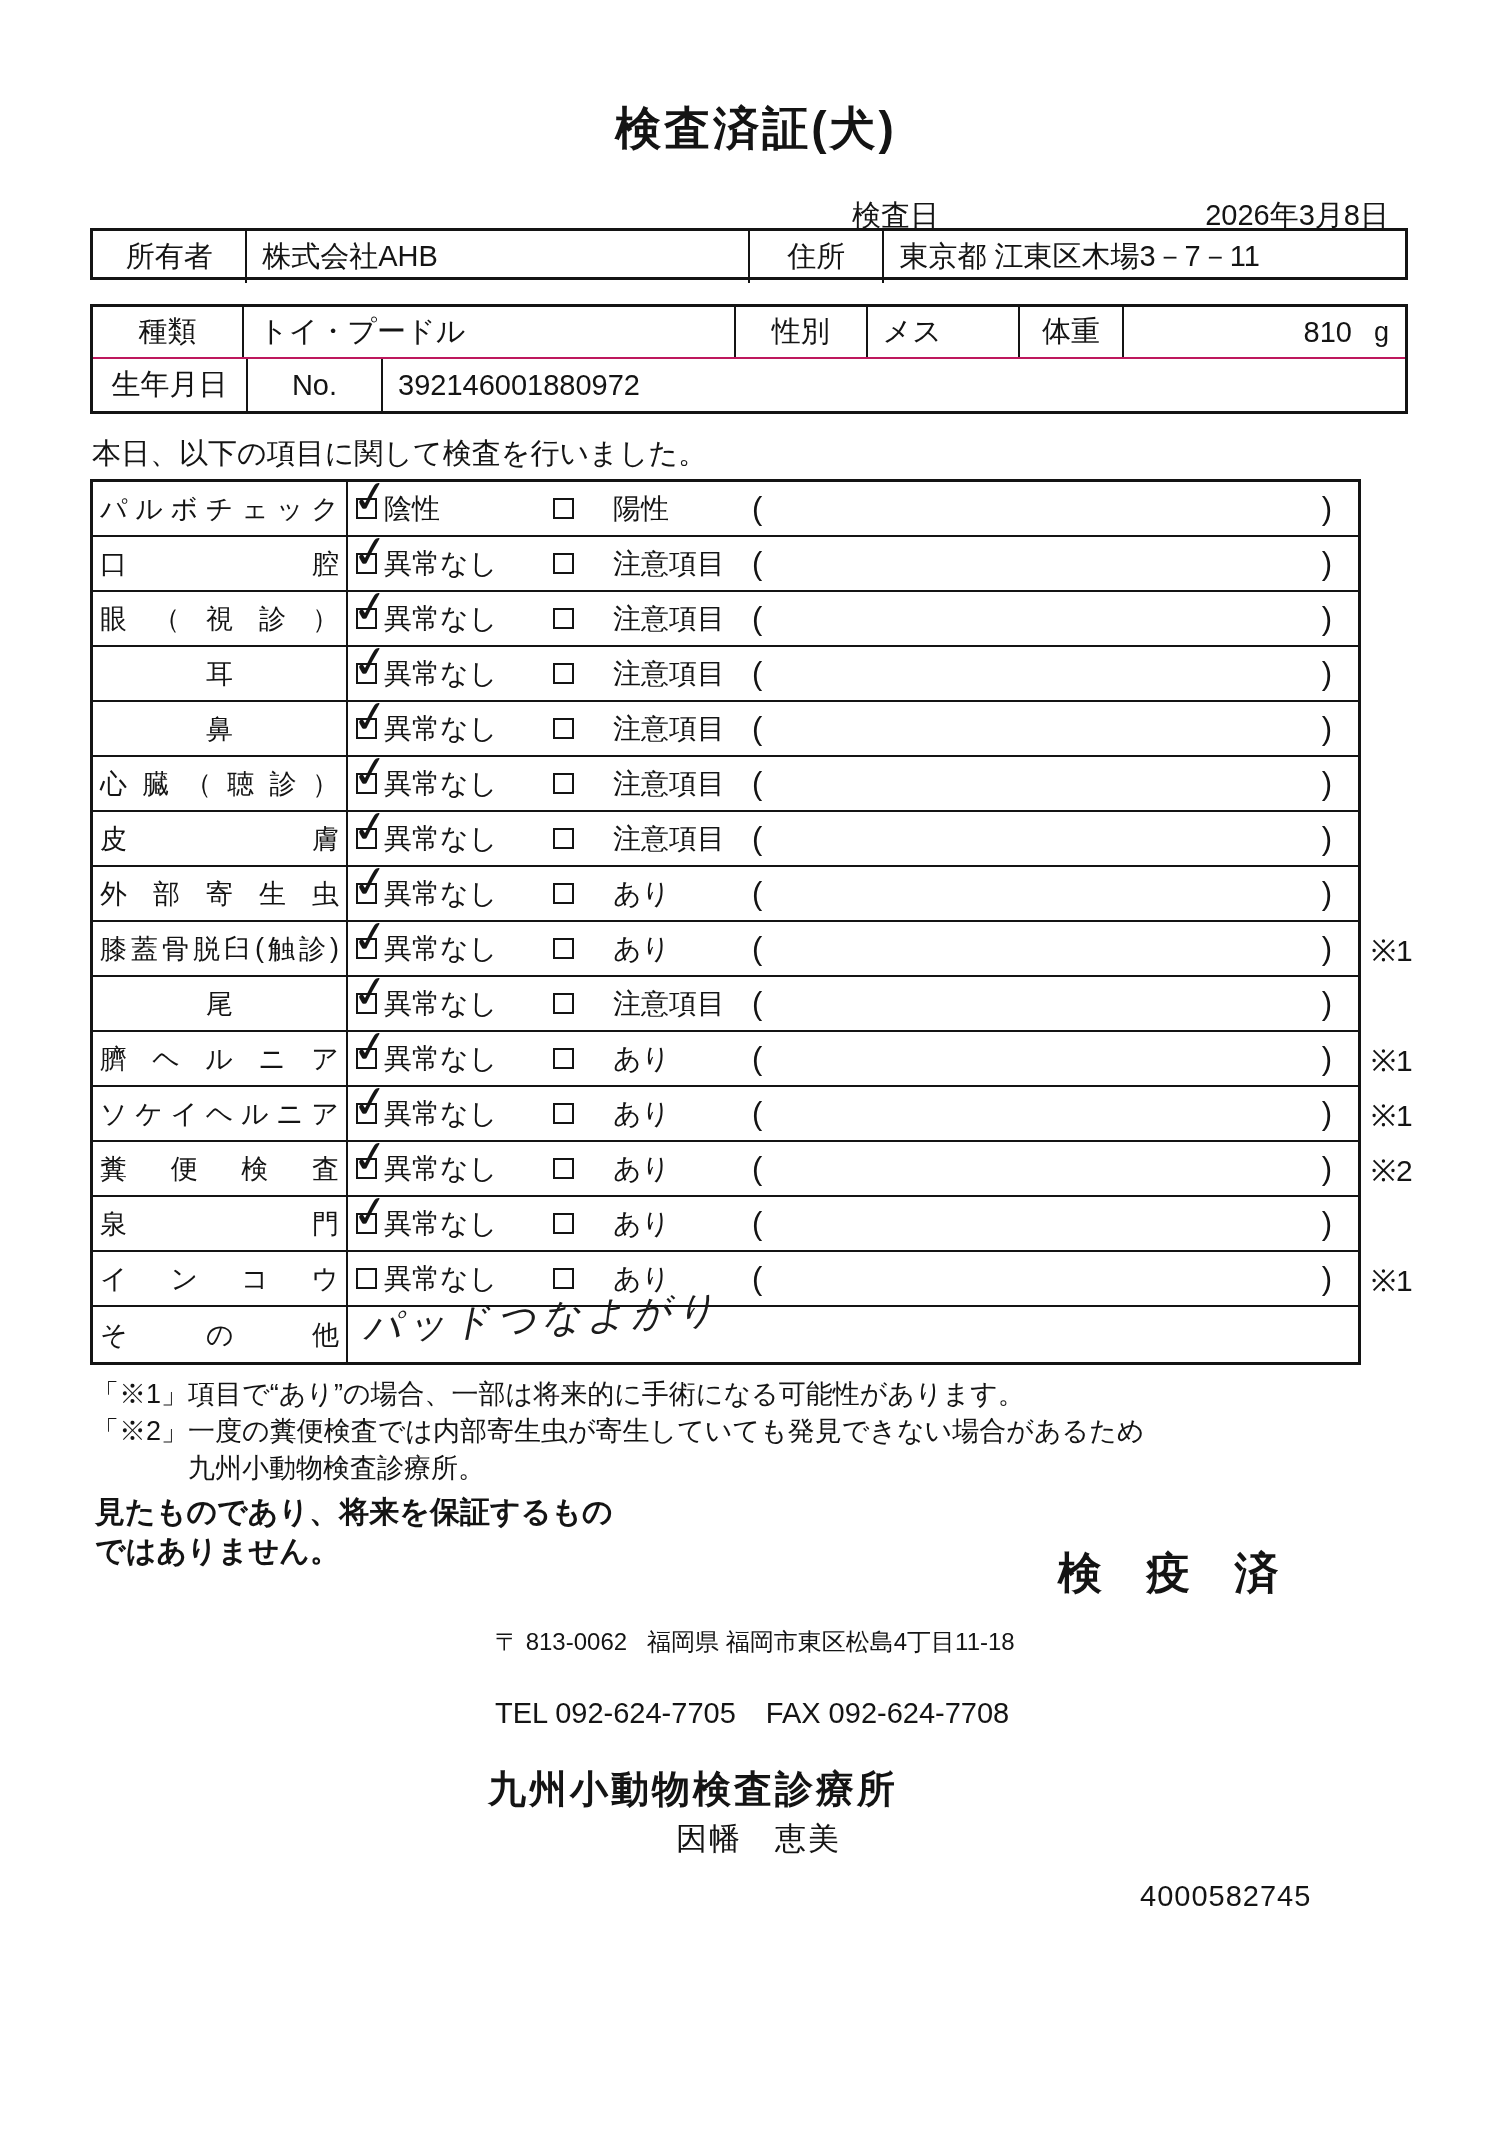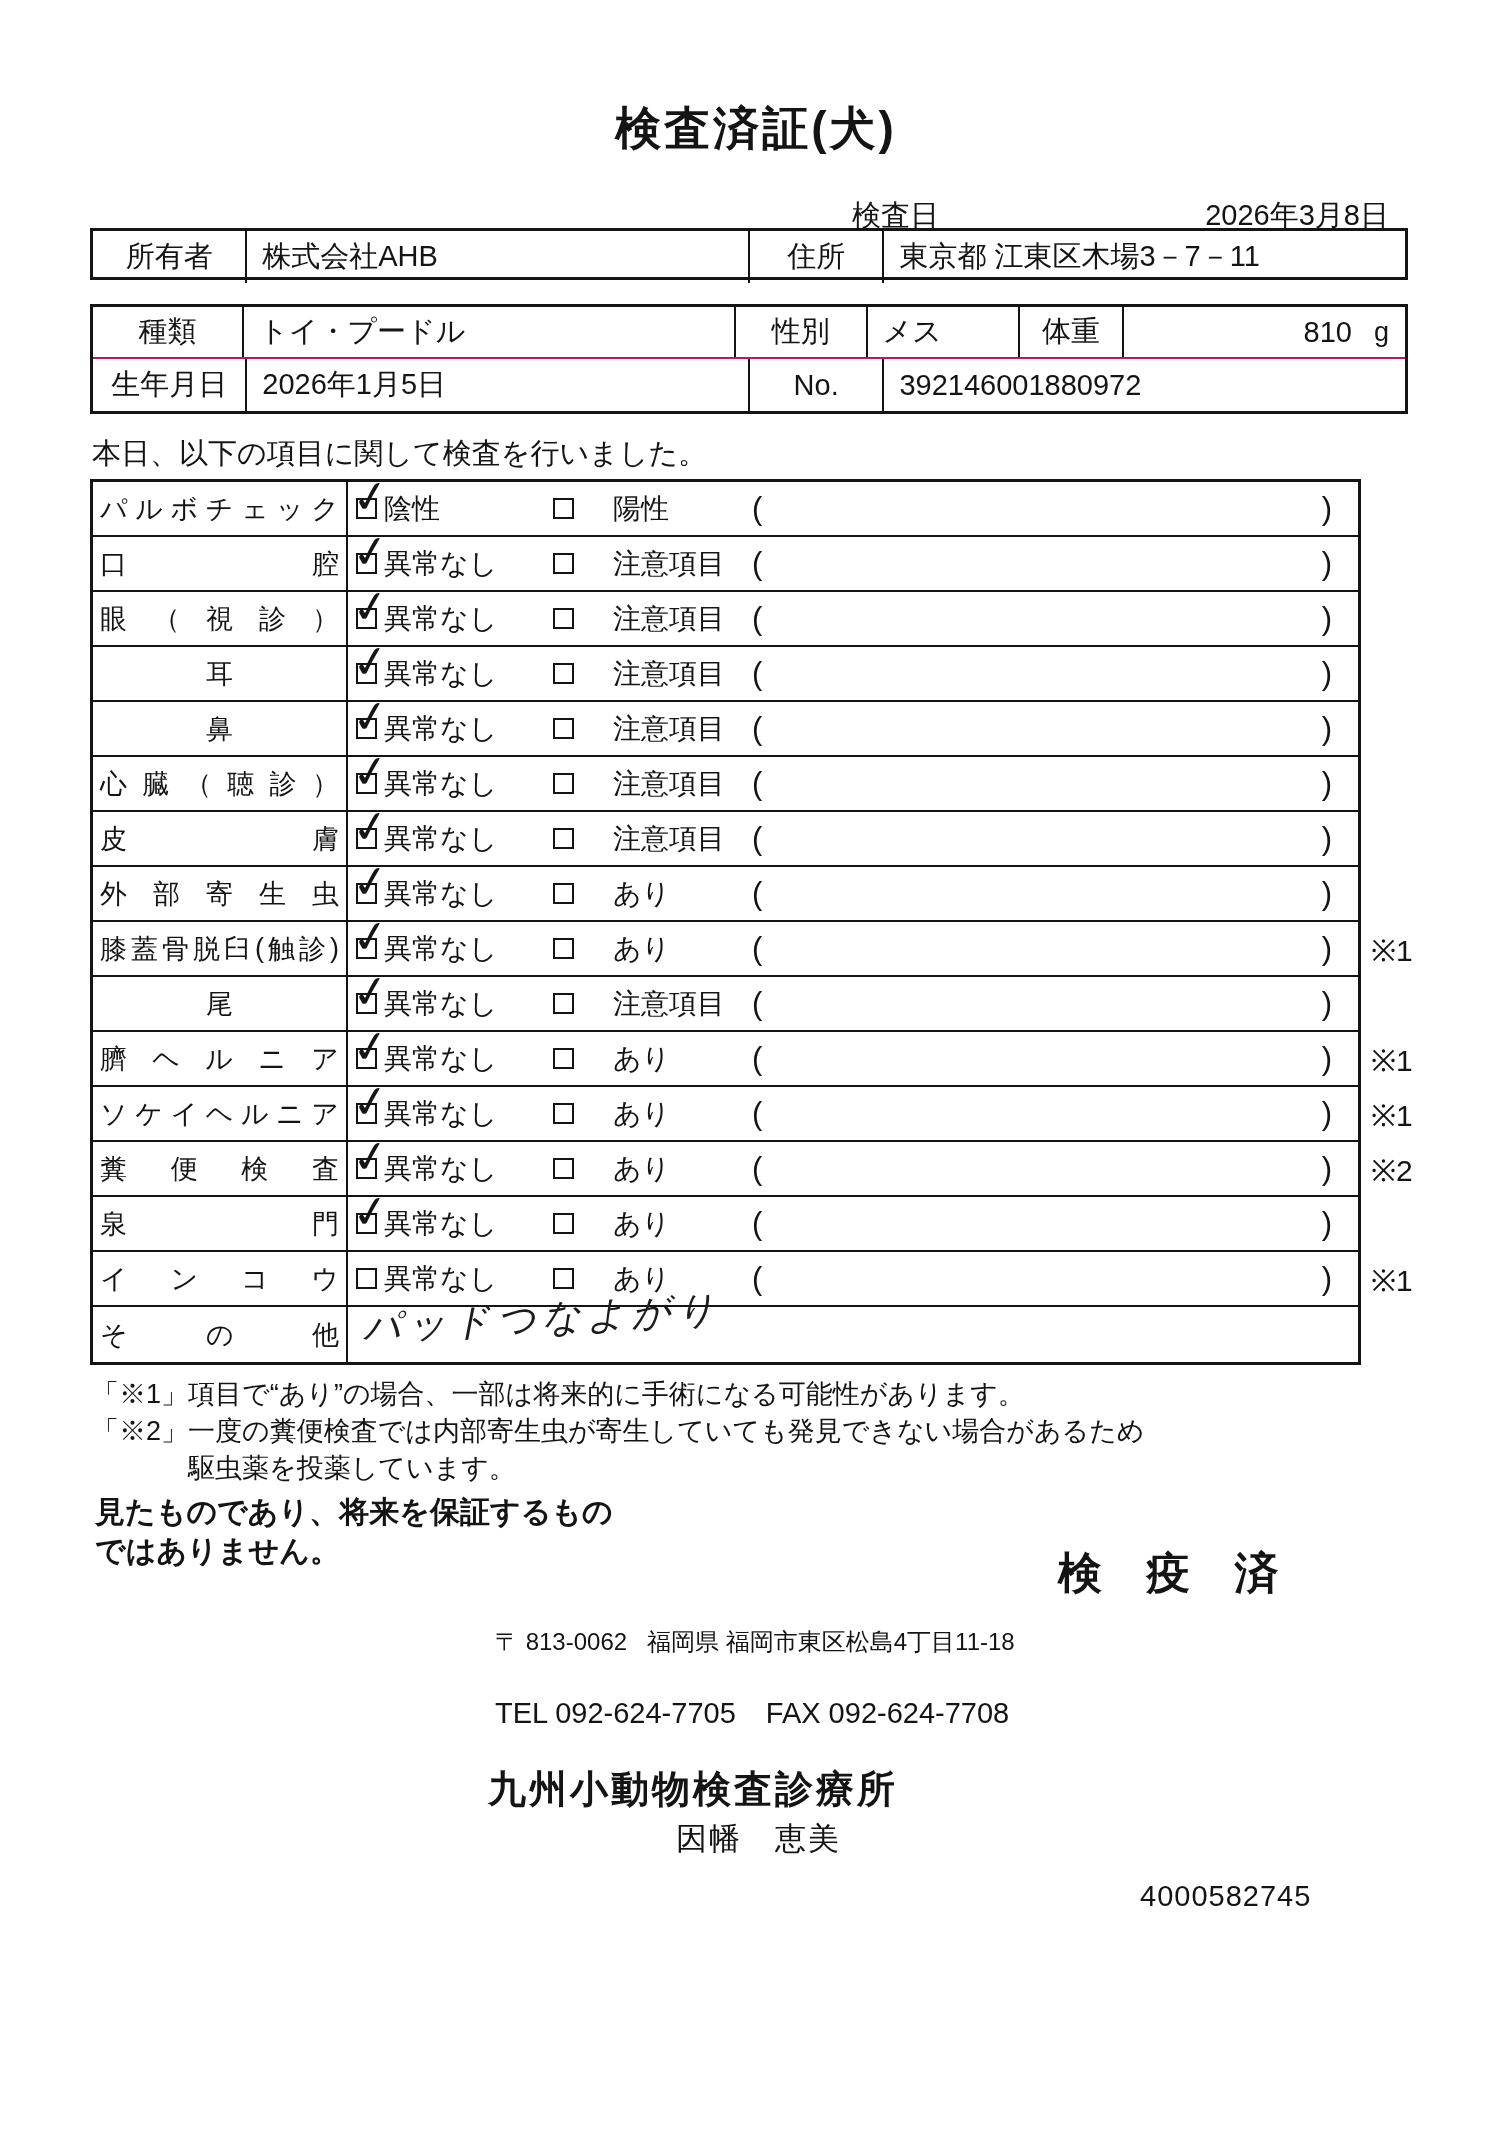--- a/index.html
+++ b/index.html
@@ -89,21 +89,20 @@
       <div class="tcell lab w-c3">性別</div>
       <div class="tcell val w-sex">メス</div>
       <div class="tcell lab w-wl">体重</div>
       <div class="tcell w-wv weight-cell">
         <span>810</span>
         <span class="weight-unit">g</span>
       </div>
     </div>
     <div class="trow">
       <div class="tcell lab w-c1">生年月日</div>
-      <div class="tcell val w-c2">2026年1月5日</div>
       <div class="tcell lab w-c3">No.</div>
       <div class="tcell val w-c4">392146001880972</div>
     </div>
   </div>
 
   <div class="abs intro">本日、以下の項目に関して検査を行いました。</div>
 
   <div class="abs checklist">
 
     <div class="cl-row">
@@ -468,21 +467,21 @@
       <div class="cl-content">
         <span class="handwriting">パッドつなよがり</span>
       </div>
     </div>
 
   </div>
 
   <div class="abs footnotes">
     <div>「※1」項目で“あり”の場合、一部は将来的に手術になる可能性があります。</div>
     <div>「※2」一度の糞便検査では内部寄生虫が寄生していても発見できない場合があるため</div>
-    <div class="fn-indent">駆虫薬を投薬しています。</div>
+    <div class="fn-indent">九州小動物検査診療所。</div>
   </div>
 
   <div class="abs disclaimer">
     <div>見たものであり、将来を保証するもの</div>
     <div>ではありません。</div>
   </div>
 
   <div class="abs stamp">検 疫 済</div>
 
   <div class="abs addr-row">

